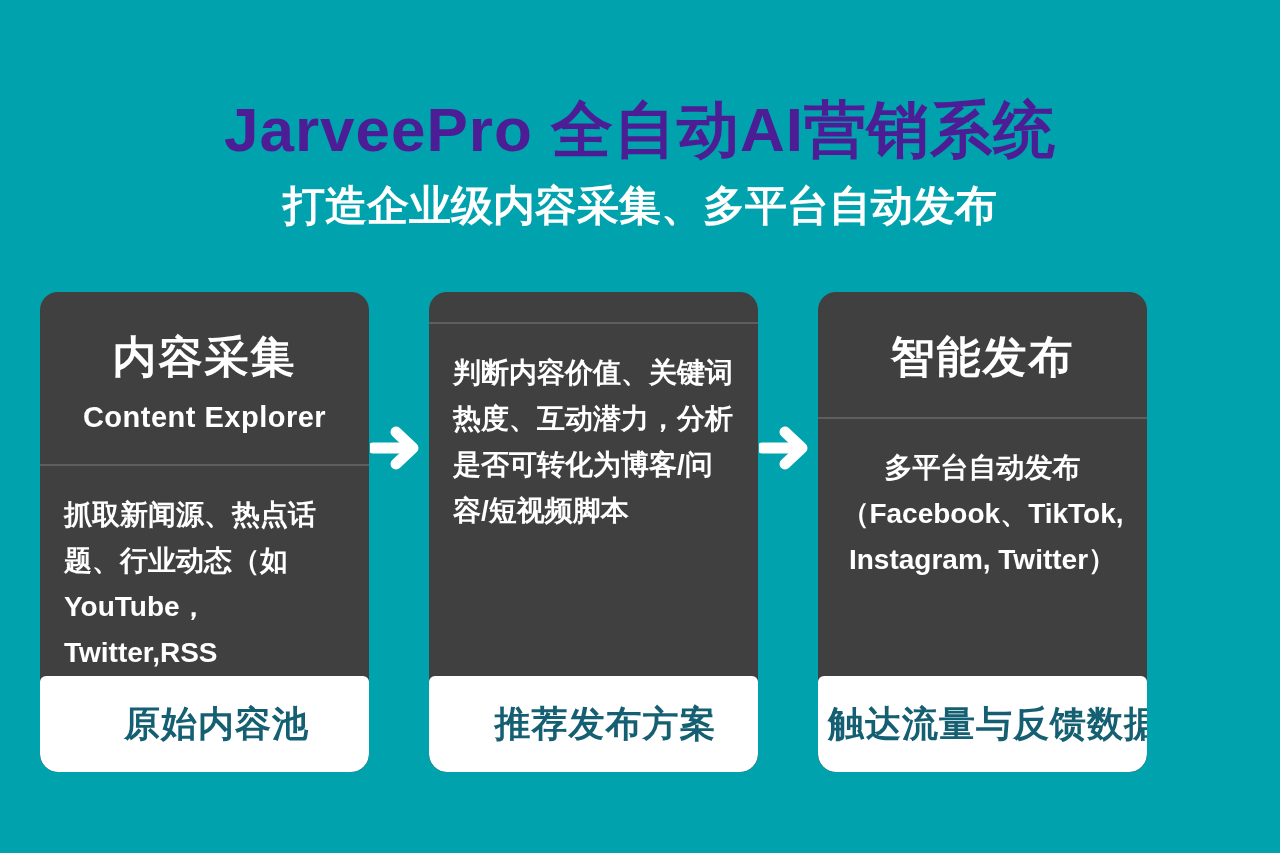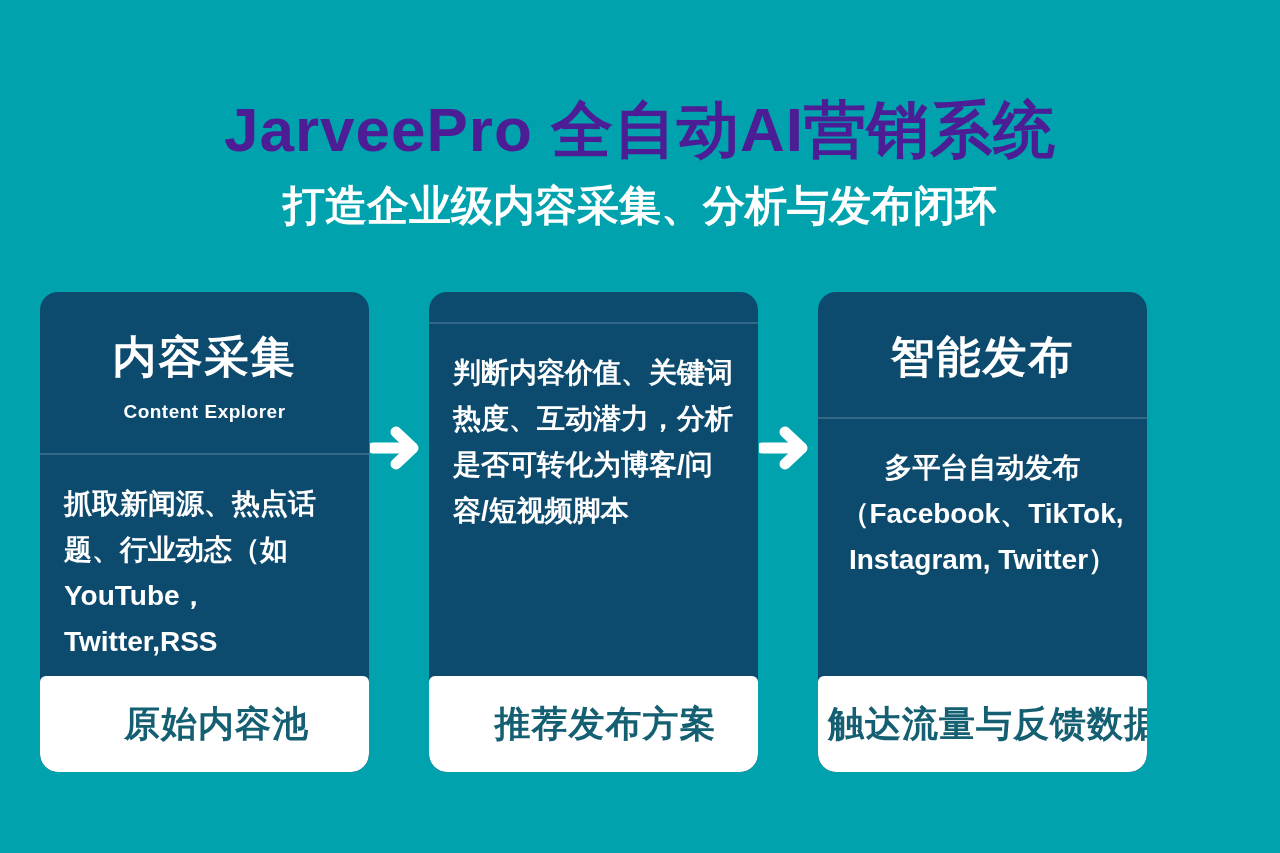--- a/index.html
+++ b/index.html
@@ -42,36 +42,36 @@
     top: 292px;
     left: 40px;
     width: 1107px;
     height: 480px;
     display: flex;
     align-items: stretch;
   }
   .card {
     flex: 1 1 0;
     position: relative;
-    background: #0c4a6e;
+    background: #404040;
     border-radius: 18px;
     overflow: hidden;
     color: #ffffff;
   }
   .card-title {
     margin-top: 36px;
     text-align: center;
     font-size: 44px;
     font-weight: bold;
     letter-spacing: 2px;
   }
   .card-subtitle {
     margin-top: 14px;
     text-align: center;
-    font-size: 19px;
+    font-size: 29px;
     font-weight: bold;
     letter-spacing: 0.5px;
   }
   .card-divider {
     margin-top: 30px;
     height: 2px;
     width: 100%;
     background: rgba(255,255,255,0.16);
   }
   .card-body {
@@ -114,21 +114,21 @@
     transform: translate(-50%, -50%);
     display: block;
   }
 </style>
 </head>
 <body>
 
 <div class="stage">
 
   <div class="main-title">JarveePro 全自动AI营销系统</div>
-  <div class="sub-title">打造企业级内容采集、分析与发布闭环</div>
+  <div class="sub-title">打造企业级内容采集、多平台自动发布</div>
 
   <div class="flow-row">
 
     <div class="card">
       <div class="card-title">内容采集</div>
       <div class="card-subtitle">Content Explorer</div>
       <div class="card-divider"></div>
       <div class="card-body">抓取新闻源、热点话题、行业动态（如 YouTube，Twitter,RSS</div>
       <div class="card-footer">
         <span class="card-footer-label">原始内容池</span>

